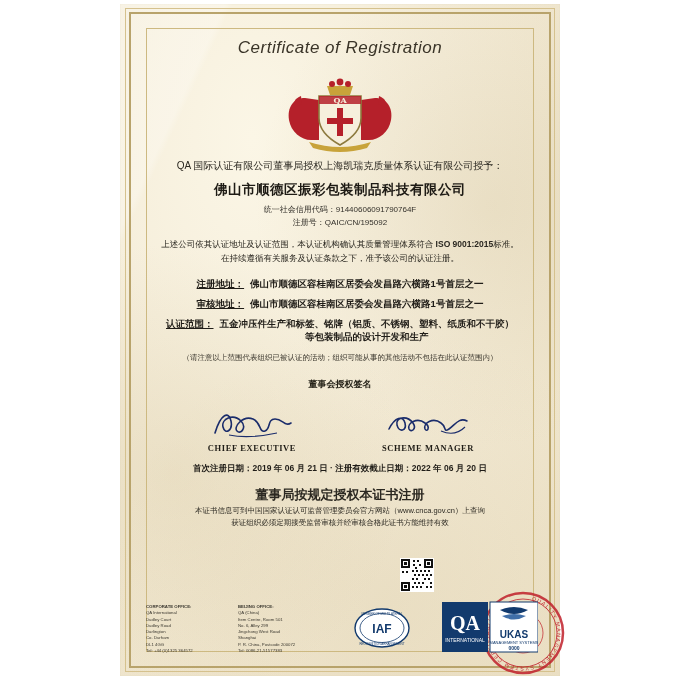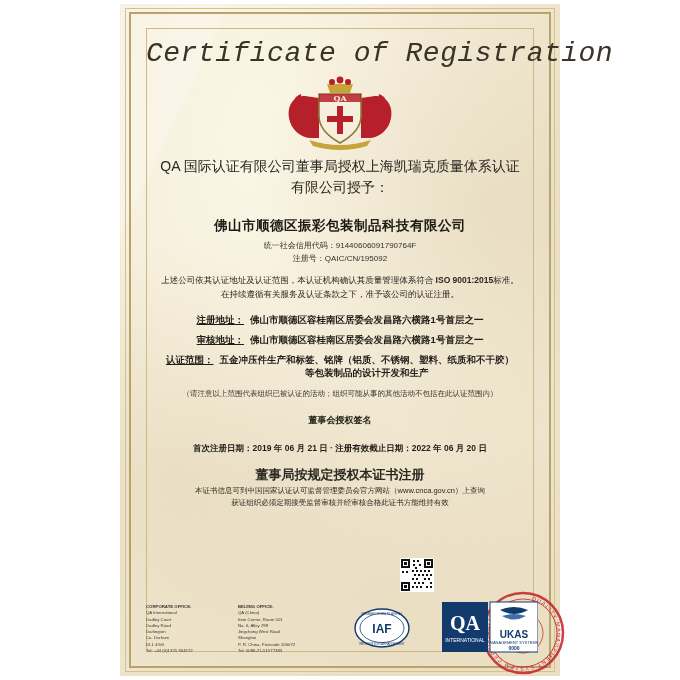--- a/index.html
+++ b/index.html
@@ -57,43 +57,43 @@
   .content {
     position: absolute;
     left: 26px;
     right: 26px;
     top: 18px;
     text-align: center;
     color: #2d2a22;
   }
 
   .title {
-    font-family: Liberation Mono, monospace;
+    font-family: Liberation Sans, sans-serif;
     font-style: italic;
-    font-size: 28px;
+    font-size: 17px;
     letter-spacing: 0.5px;
     color: #3a3428;
-    margin: 16px 0 7px;
+    margin: 16px 0 20px;
     white-space: nowrap;
   }
 
   
   .crest {
     width: 100%;
     height: 74px;
     margin: 2px 0 6px;
     position: relative;
   }
   .crest svg { display: block; margin: 0 auto; }
 
   .lead {
-    font-size: 14px;
+    font-size: 10px;
     line-height: 1.5;
     color: #2a2720;
-    margin: 2px 8px 19px;
+    margin: 2px 8px 8px;
     font-family: "Liberation Sans", sans-serif;
   }
   .company {
     font-size: 13.5px;
     font-weight: bold;
     letter-spacing: .5px;
     margin: 6px 0 5px;
     color: #1e1b15;
     font-family: "Liberation Sans", sans-serif;
   }
@@ -311,20 +311,40 @@
           <span class="lbl">认证范围：</span>
           <span class="val" style="white-space:pre-line">五金冲压件生产和标签、铭牌（铝质、不锈钢、塑料、纸质和不干胶）
 等包装制品的设计开发和生产</span>
         </div>
       </div>
 
       <div class="paren">（请注意以上范围代表组织已被认证的活动；组织可能从事的其他活动不包括在此认证范围内）</div>
 
       <div class="sig-head">董事会授权签名</div>
 
+      <div class="sigs">
+        <div class="sig">
+          <div class="scribble">
+            <svg width="90" height="34" viewBox="0 0 90 34">
+              <path d="M8 26 C14 6 22 4 24 14 C26 24 18 28 16 20 C14 12 26 6 34 14 C40 20 34 28 30 24 C26 20 36 8 46 12 C54 15 52 26 58 24 C64 22 60 12 68 12 C76 12 78 20 84 16" fill="none" stroke="#1a2c6b" stroke-width="1.6" stroke-linecap="round"></path>
+              <path d="M22 28 q20 4 48 -2" fill="none" stroke="#1a2c6b" stroke-width="1.1"></path>
+            </svg>
+          </div>
+          <div class="role">CHIEF EXECUTIVE</div>
+        </div>
+        <div class="sig">
+          <div class="scribble">
+            <svg width="90" height="34" viewBox="0 0 90 34">
+              <path d="M6 22 C12 10 20 8 22 16 C24 24 16 26 14 18 C12 10 24 8 30 16 C34 22 28 26 26 22 C24 16 34 10 42 16 C48 20 44 26 42 22 C40 16 50 10 58 16 C64 20 60 26 66 22 C72 18 76 10 84 14" fill="none" stroke="#1a2c6b" stroke-width="1.6" stroke-linecap="round"></path>
+              <path d="M58 24 q14 6 24 -4" fill="none" stroke="#1a2c6b" stroke-width="1.1"></path>
+            </svg>
+          </div>
+          <div class="role">SCHEME MANAGER</div>
+        </div>
+      </div>
 
       <div class="dates">
         <div class="dline">首次注册日期：2019 年 06 月 21 日 · 注册有效截止日期：2022 年 06 月 20 日</div>
       </div>
 
       <div class="verify">
         <div class="v1">董事局按规定授权本证书注册</div>
         <div>本证书信息可到中国国家认证认可监督管理委员会官方网站（www.cnca.gov.cn）上查询</div>
         <div>获证组织必须定期接受监督审核并经审核合格此证书方能维持有效</div>
       </div>

